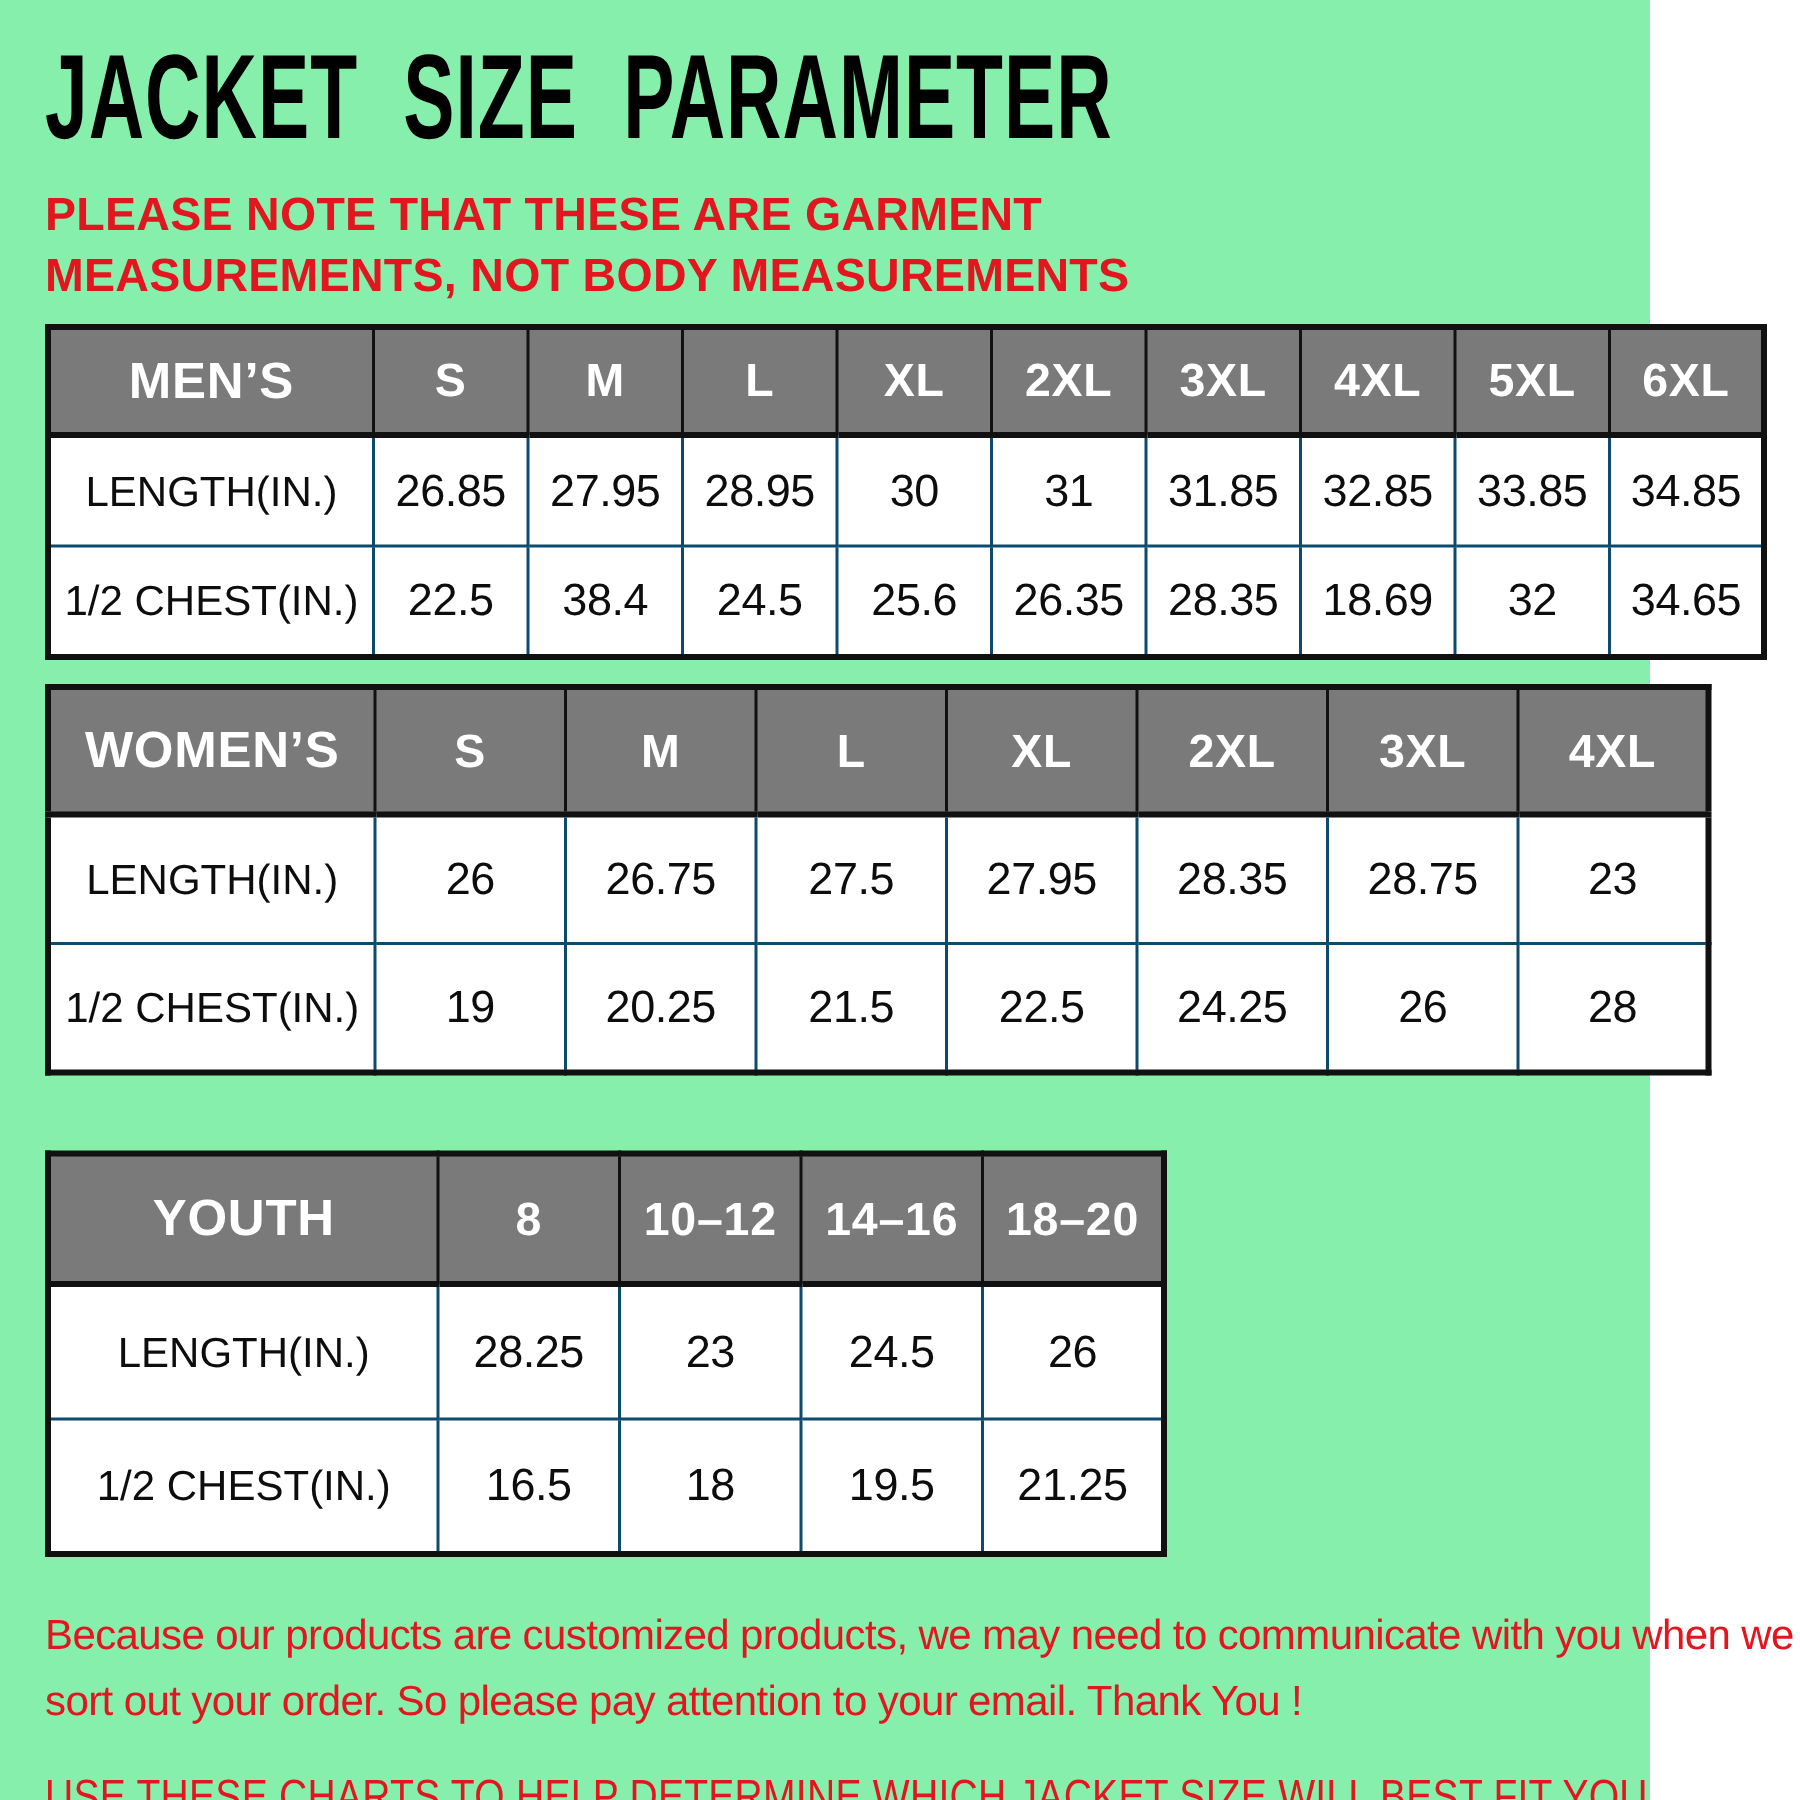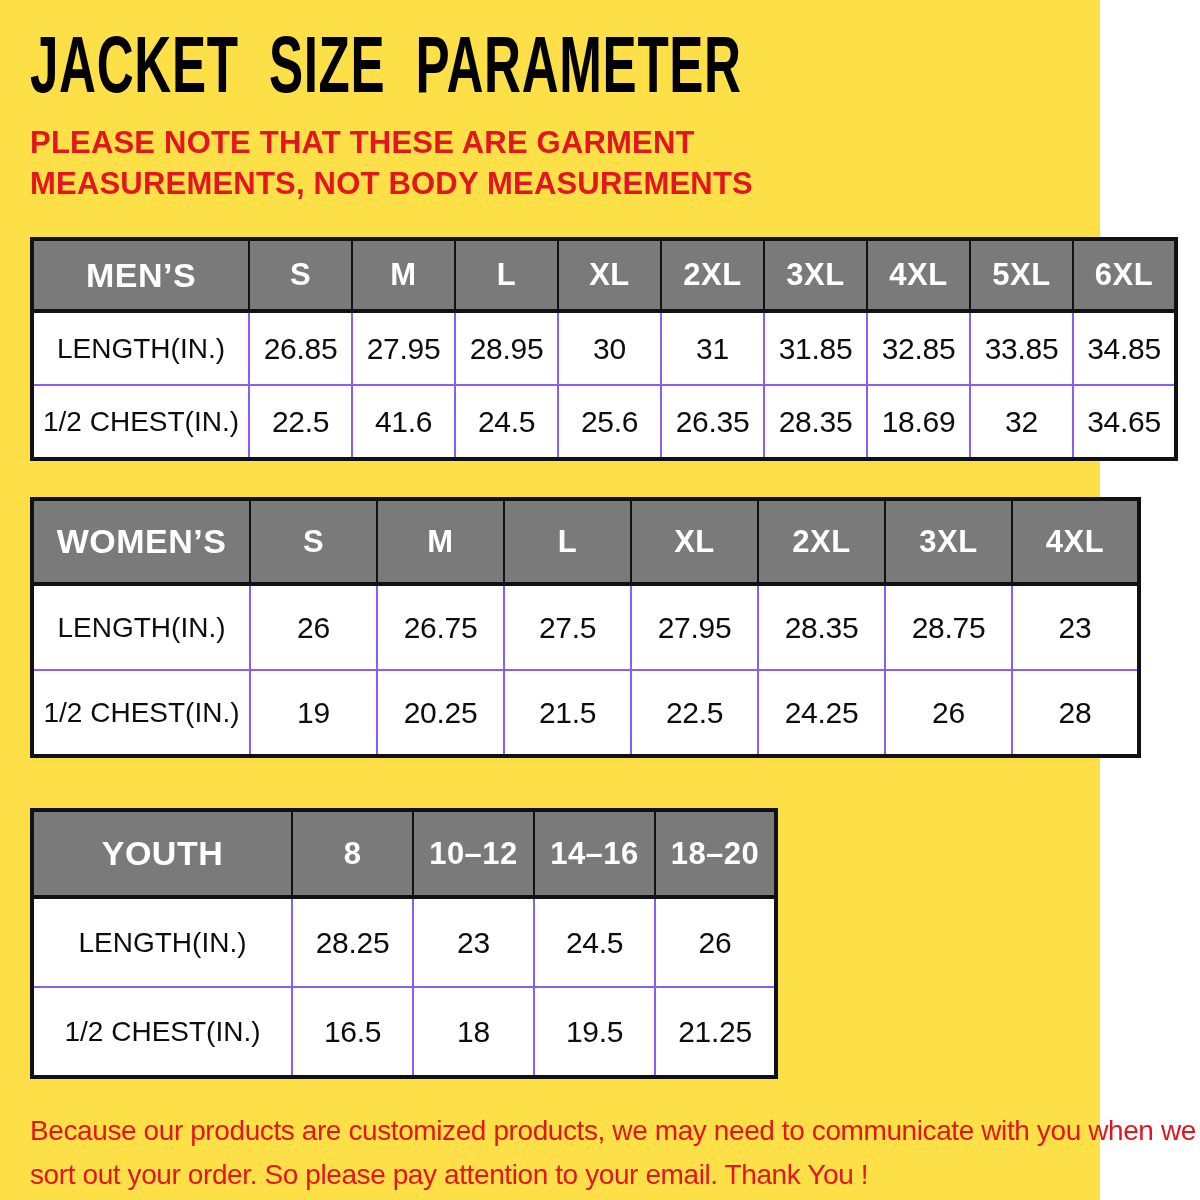--- a/index.html
+++ b/index.html
@@ -3,21 +3,21 @@
 <meta charset="utf-8">
 <style>
   html, body { margin: 0; padding: 0; background: #ffffff; }
   body {
     width: 1200px; height: 1200px; overflow: hidden;
     font-family: "Liberation Sans", sans-serif;
     -webkit-font-smoothing: antialiased;
   }
   .page {
     position: relative; width: 1100px; height: 1200px;
-    box-sizing: border-box; padding: 24px 0 0 30px; background: #fde047;
+    box-sizing: border-box; padding: 24px 0 0 30px; background: #86efac;
   }
 
   
   .title { height: 86px; white-space: nowrap; }
   .title span {
     display: inline-block;
     font-size: 80px; font-weight: bold; color: #000;
     line-height: 1.02; letter-spacing: 1px; word-spacing: 24px;
     transform: scaleX(0.64); transform-origin: 0 0;
   }
@@ -35,33 +35,33 @@
     border: 4px solid #111111;
   }
   table.sizes th {
     background: #7a7a7a; color: #ffffff; font-weight: bold;
     font-size: 31px; text-align: center; vertical-align: middle;
     border: 2px solid #111111; border-bottom: 4px solid #111111;
     padding: 0; letter-spacing: 0.5px;
   }
   table.sizes th.first-col { font-size: 34px; }
   table.sizes td {
-    border: 2px solid #8b5cf6; background: #ffffff;
+    border: 2px solid #0c4a6e; background: #ffffff;
     color: #0d0d0d; font-size: 30px; text-align: center;
     vertical-align: middle; padding: 0; letter-spacing: -0.3px;
   }
   table.sizes td.row-label { font-size: 28px; letter-spacing: 0; }
 
   
-  .t-mens { width: 1144px; margin-top: 33px; }
+  .t-mens { width: 1144px; margin-top: 12px; }
   .t-mens col { width: 103px; } .t-mens col.first { width: 217px; }
   .t-mens th { height: 68px; } .t-mens td { height: 71px; }
 
   
-  .t-womens { width: 1107px; margin-top: 36px; }
+  .t-womens { width: 1107px; margin-top: 16px; }
   .t-womens col { width: 127px; } .t-womens col.first { width: 218px; }
   .t-womens th { height: 81px; } .t-womens td { height: 83px; }
   .t-womens th { font-size: 33px; } .t-womens th.first-col { font-size: 36px; }
   .t-womens td { font-size: 31px; } .t-womens td.row-label { font-size: 30px; }
 
   
   .t-youth { width: 744px; margin-top: 50px; }
   .t-youth col { width: 121px; } .t-youth col.first { width: 260px; }
   .t-youth th { height: 83px; } .t-youth td { height: 87px; }
   .t-youth th { font-size: 33px; } .t-youth th.first-col { font-size: 36px; }
@@ -127,21 +127,21 @@
           <td>30</td>
           <td>31</td>
           <td>31.85</td>
           <td>32.85</td>
           <td>33.85</td>
           <td>34.85</td>
         </tr>
         <tr>
           <td class="row-label">1/2 CHEST(IN.)</td>
           <td>22.5</td>
-          <td>41.6</td>
+          <td>38.4</td>
           <td>24.5</td>
           <td>25.6</td>
           <td>26.35</td>
           <td>28.35</td>
           <td>18.69</td>
           <td>32</td>
           <td>34.65</td>
         </tr>
       </tbody>
     </table>

